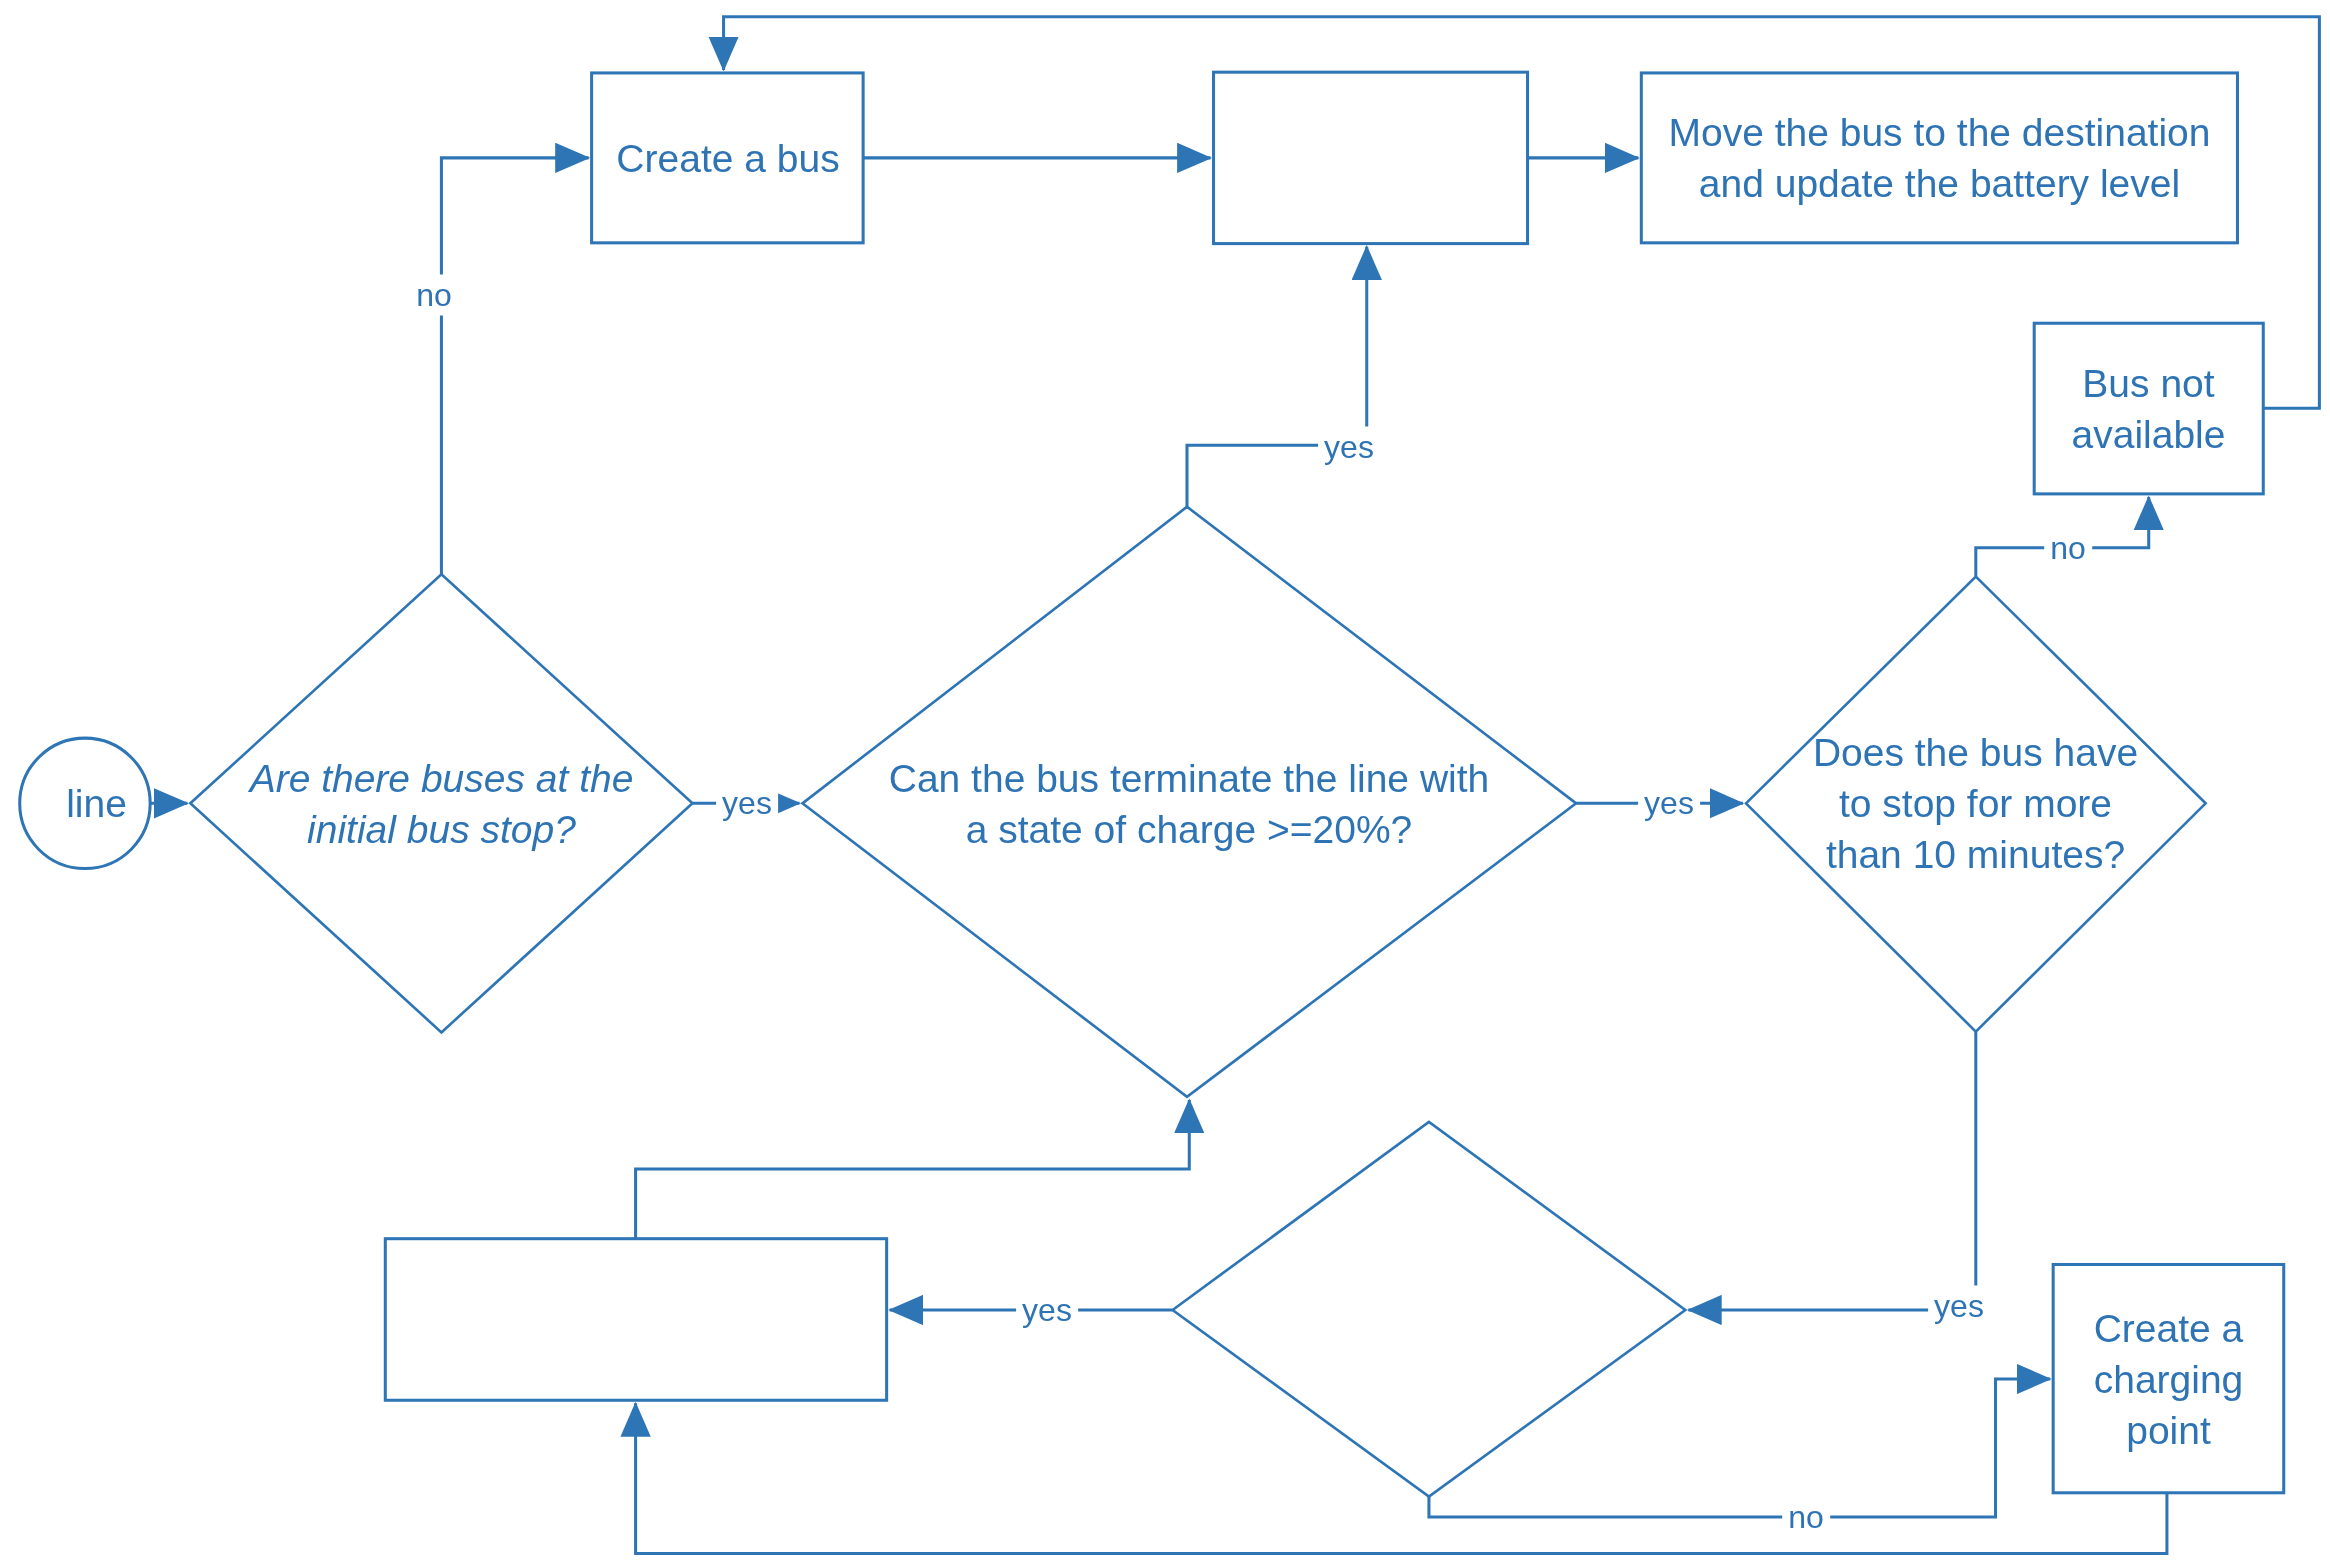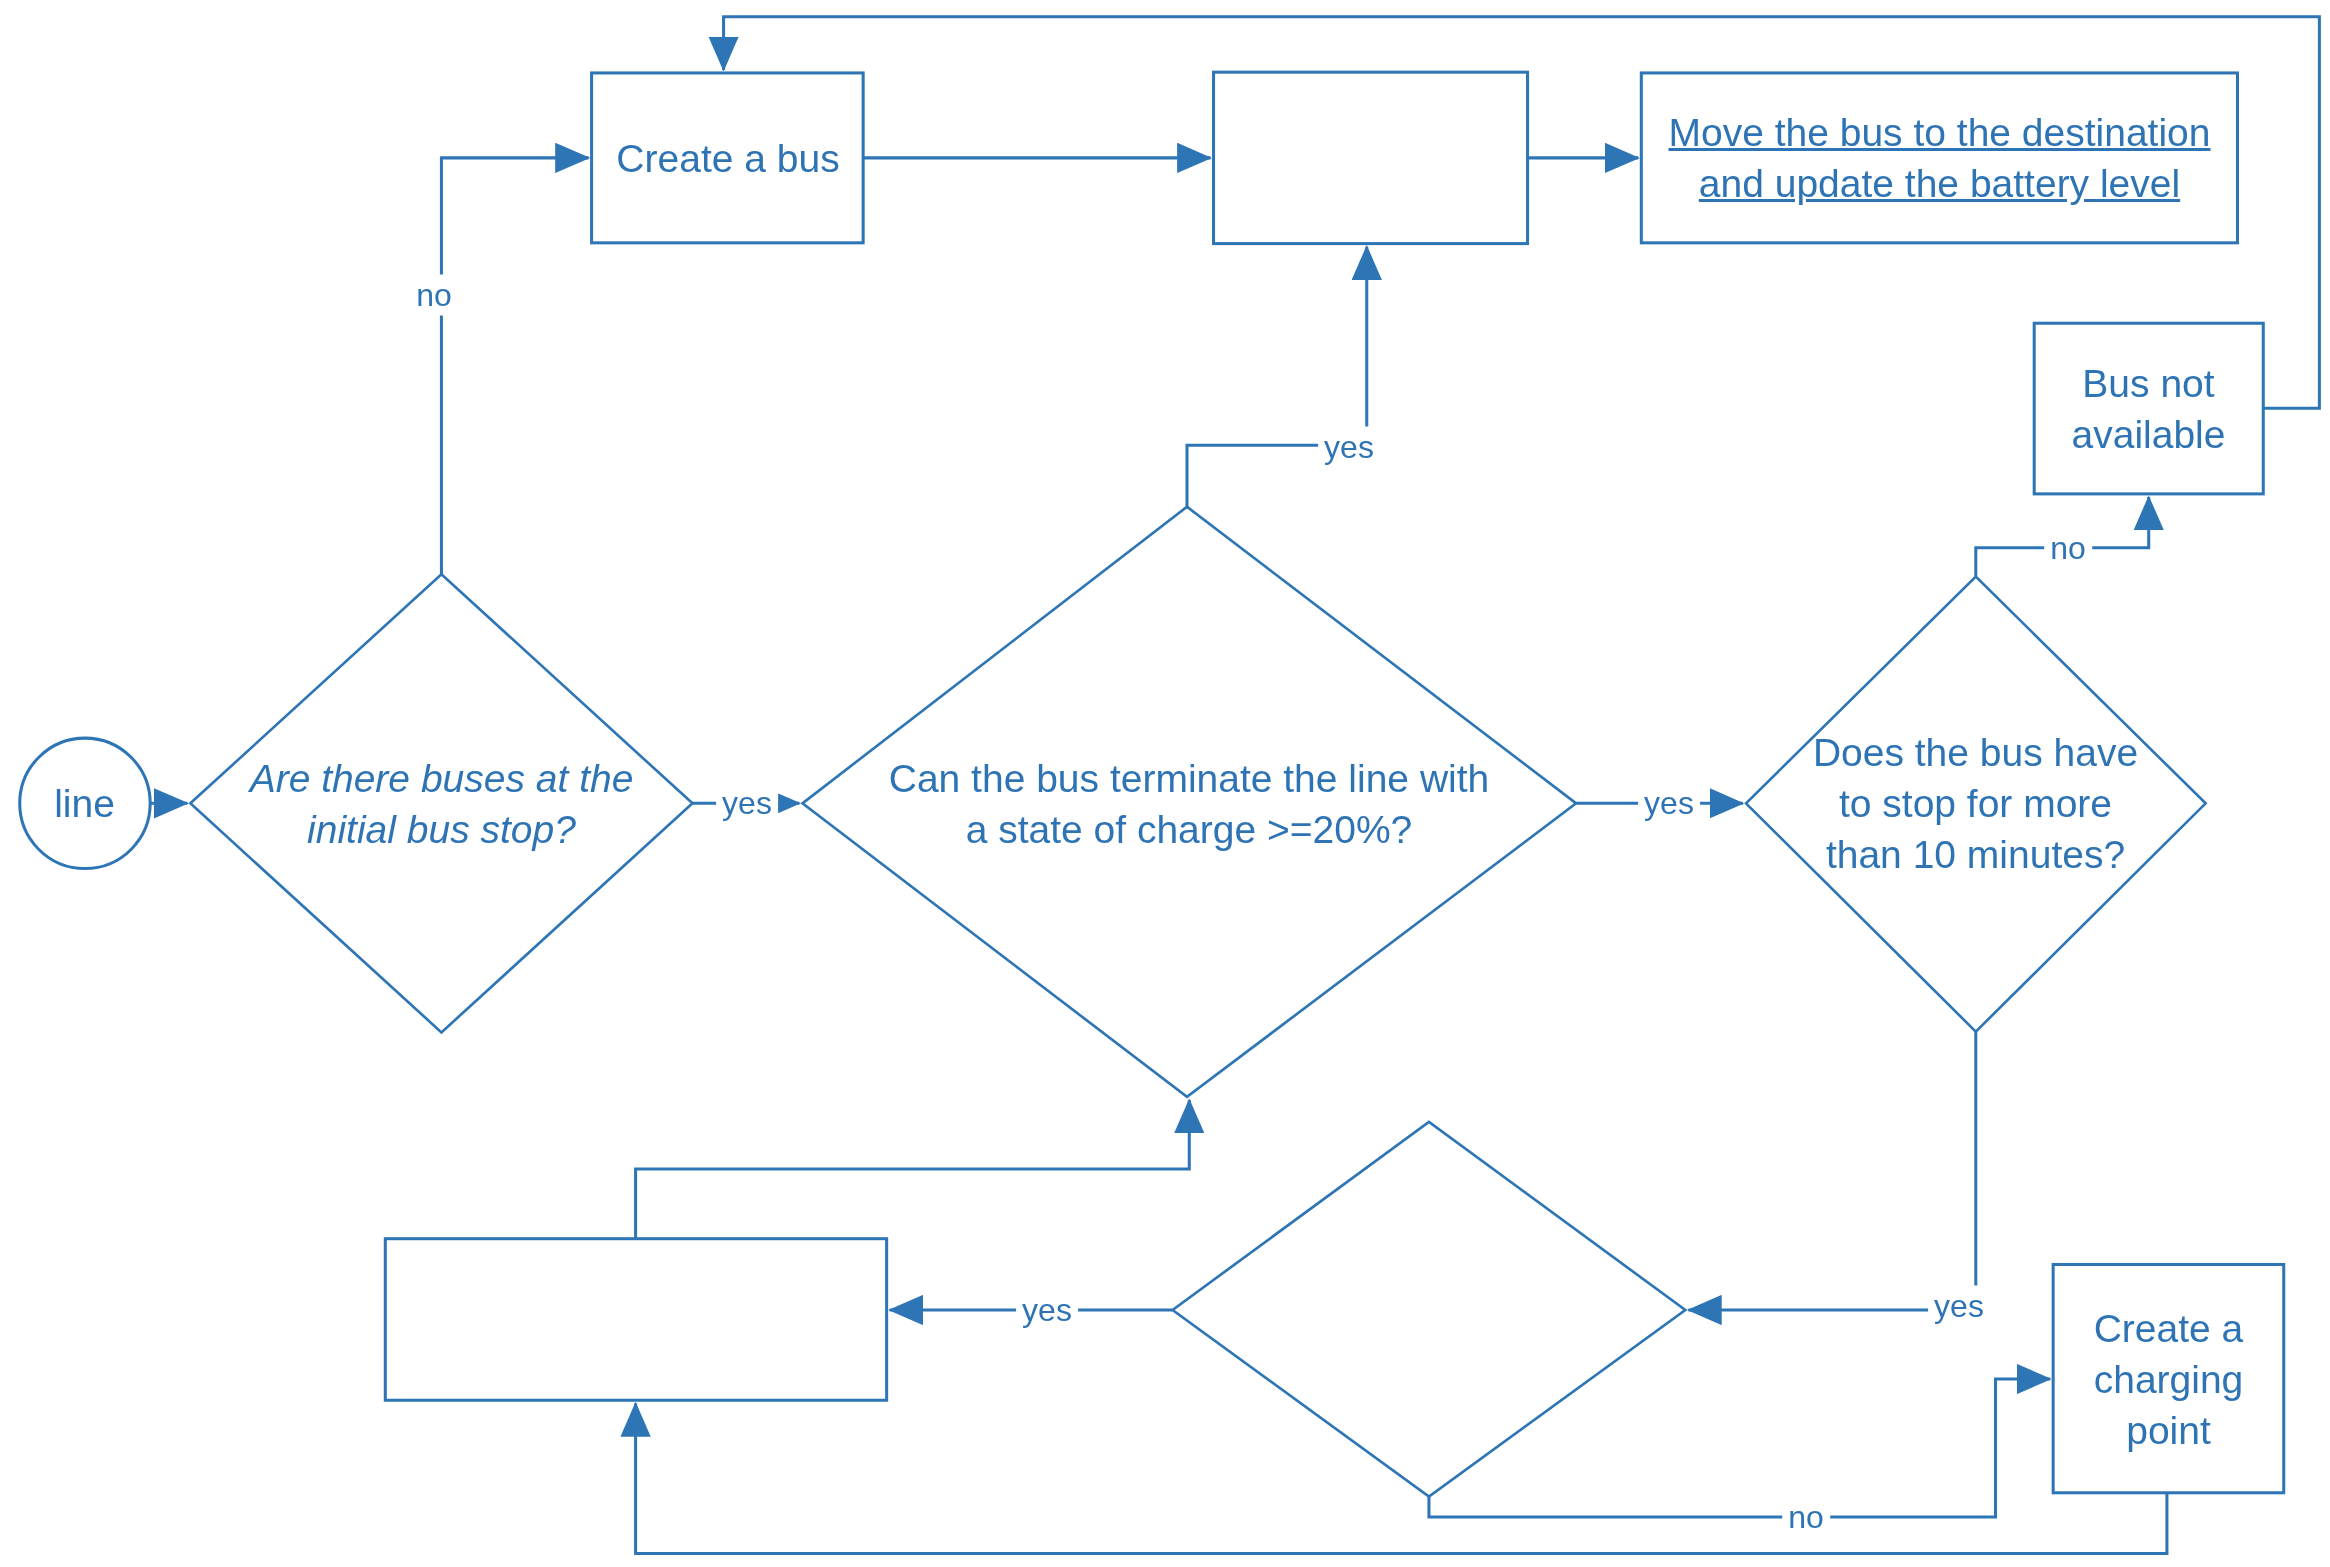--- a/index.html
+++ b/index.html
@@ -104,29 +104,29 @@
       <rect x="2164" y="96" width="786" height="224" stroke-width="4"></rect>
 
       <rect x="2682" y="426" width="302" height="225" stroke-width="4"></rect>
 
       <rect x="508" y="1633" width="661" height="213" stroke-width="4"></rect>
 
       <rect x="2707" y="1667" width="304" height="301" stroke-width="4"></rect>
     </g>
   </svg>
 
-  <div class="node-label" style="left:24px; top:776px; width:121px; height:55px;">line</div>
+  <div class="node-label" style="left:36px; top:776px; width:121px; height:55px;">line</div>
 
   <div class="node-label" style="left:199px; top:752px; width:485px; height:103px;font-style:italic;">Are there buses at the
 initial bus stop?</div>
 
   <div class="node-label" style="left:592px; top:73px; width:272px; height:170px;">Create a bus</div>
 
 
-  <div class="node-label" style="left:1631px; top:73px; width:617px; height:170px;text-decoration:underline;">Move the bus to the destination
+  <div class="node-label" style="left:1631px; top:73px; width:617px; height:170px;">Move the bus to the destination
 and update the battery level</div>
 
   <div class="node-label" style="left:2034px; top:323px; width:229px; height:171px;">Bus not
 available</div>
 
   <div class="node-label" style="left:840px; top:752px; width:698px; height:103px;">Can the bus terminate the line with
 a state of charge &gt;=20%?</div>
 
   <div class="node-label" style="left:1786px; top:724px; width:379px; height:159px;">Does the bus have
 to stop for more

